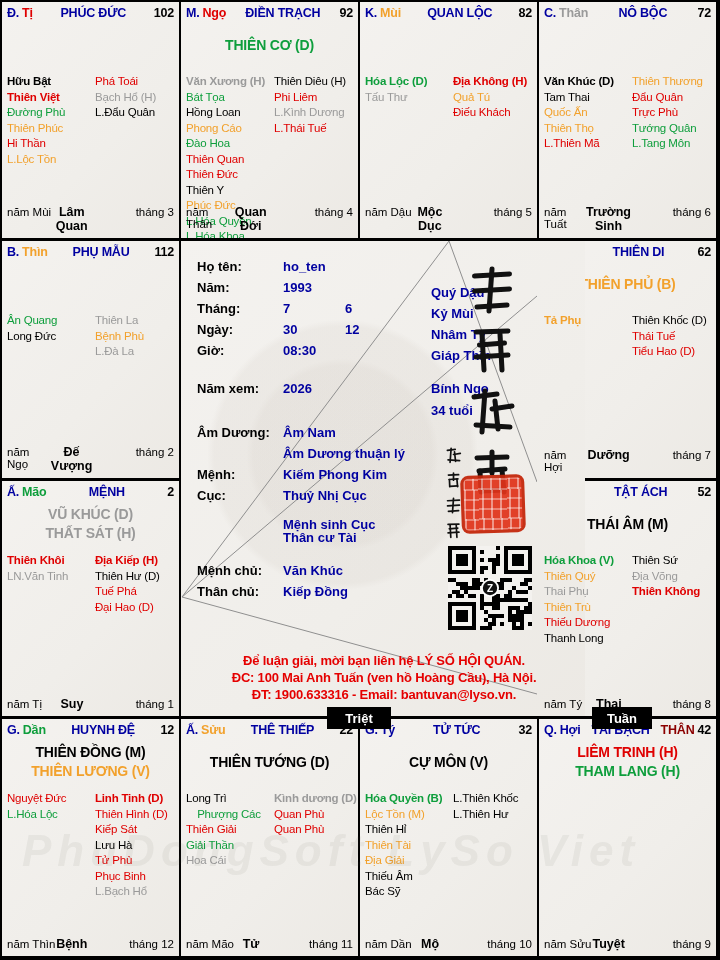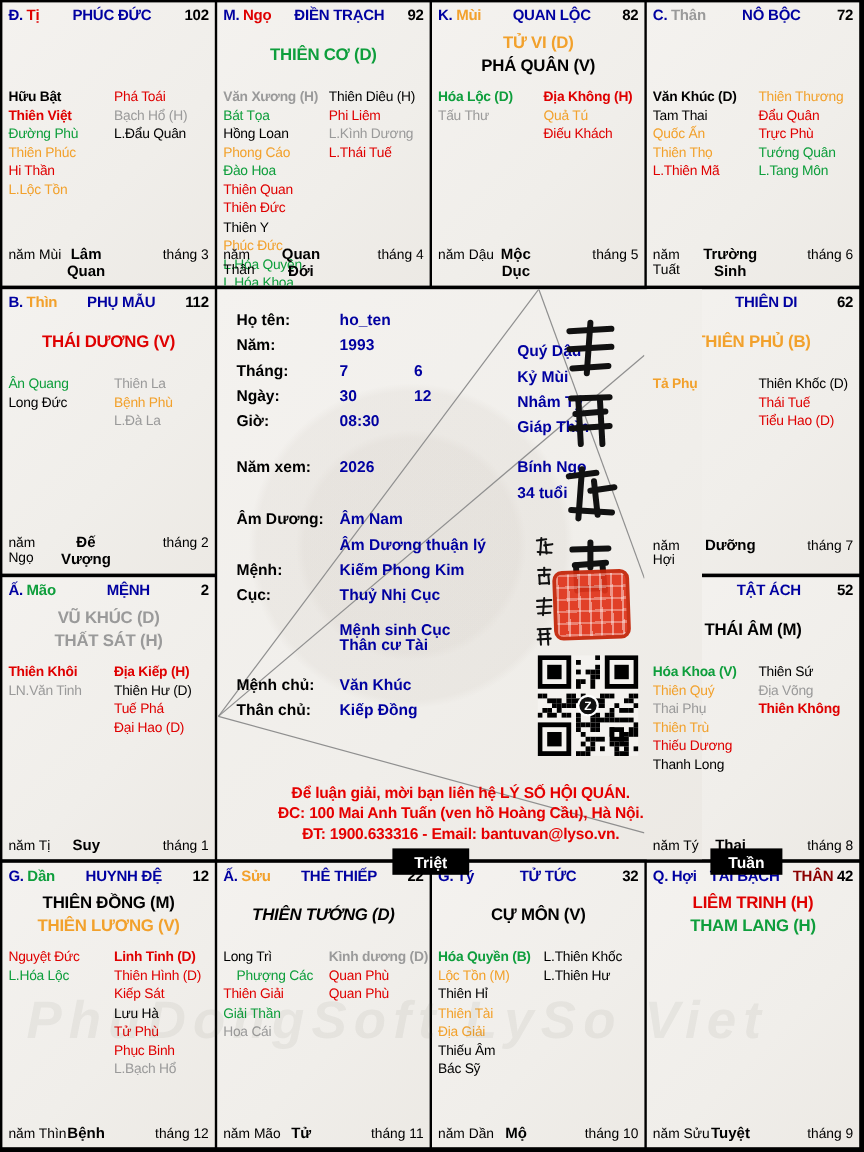--- a/index.html
+++ b/index.html
@@ -114,24 +114,20 @@
         <span class="thang">tháng 4</span>
       </div>
     </div>
   <div class="cell palace" style="left:360px;top:2px;width:177px;height:236px">
       <div class="p-head">
         <span class="stem">K.</span>
         <span class="branch" style="color: rgb(242, 161, 44);">Mùi</span>
         <span class="pname">QUAN LỘC</span>
         <span class="pnum">82</span>
       </div>
-      <div class="p-main">
-        <div style="color: rgb(242, 161, 44); font-weight: bold;">TỬ VI (D)</div>
-        <div style="color: rgb(0, 0, 0); font-weight: bold;">PHÁ QUÂN (V)</div>
-      </div>
       <div class="p-cols">
         <div class="col-l">
           <div class="star" style="color: rgb(14, 158, 60); font-weight: bold;">Hóa Lộc (D)</div>
           <div class="star" style="color: rgb(154, 154, 154);">Tấu Thư</div>
         </div>
         <div class="col-r">
           <div class="star" style="color: rgb(223, 0, 0); font-weight: bold;">Địa Không (H)</div>
           <div class="star" style="color: rgb(242, 161, 44);">Quả Tú</div>
           <div class="star" style="color: rgb(223, 0, 0);">Điếu Khách</div>
         </div>
@@ -171,23 +167,20 @@
         <span class="stage">Trường Sinh</span>
         <span class="thang">tháng 6</span>
       </div>
     </div>
   <div class="cell palace" style="left:2px;top:241px;width:177px;height:237px">
       <div class="p-head">
         <span class="stem">B.</span>
         <span class="branch" style="color: rgb(242, 161, 44);">Thìn</span>
         <span class="pname">PHỤ MẪU</span>
         <span class="pnum">112</span>
-      </div>
-      <div class="p-main">
-        <div style="color: rgb(223, 0, 0); font-weight: bold;">THÁI DƯƠNG (V)</div>
       </div>
       <div class="p-cols">
         <div class="col-l">
           <div class="star" style="color: rgb(14, 158, 60);">Ân Quang</div>
           <div class="star" style="color: rgb(0, 0, 0);">Long Đức</div>
         </div>
         <div class="col-r">
           <div class="star" style="color: rgb(154, 154, 154);">Thiên La</div>
           <div class="star" style="color: rgb(242, 161, 44);">Bệnh Phù</div>
           <div class="star" style="color: rgb(154, 154, 154);">L.Đà La</div>
@@ -318,21 +311,21 @@
       </div>
     </div>
   <div class="cell palace" style="left:181px;top:719px;width:177px;height:237px">
       <div class="p-head">
         <span class="stem">Ấ.</span>
         <span class="branch" style="color: rgb(242, 161, 44);">Sửu</span>
         <span class="pname">THÊ THIẾP</span>
         <span class="pnum">22</span>
       </div>
       <div class="p-main">
-        <div style="color: rgb(0, 0, 0); font-weight: bold; font-style: italic;">THIÊN TƯỚNG (D)</div>
+        <div style="color: rgb(0, 0, 0); font-weight: bold;">THIÊN TƯỚNG (D)</div>
       </div>
       <div class="p-cols">
         <div class="col-l">
           <div class="star" style="color: rgb(0, 0, 0);">Long Trì</div>
           <div class="star" style="color: rgb(14, 158, 60); text-align: center;">Phượng Các</div>
           <div class="star" style="color: rgb(223, 0, 0);">Thiên Giải</div>
           <div class="star" style="color: rgb(14, 158, 60);">Giải Thần</div>
           <div class="star" style="color: rgb(154, 154, 154);">Hoa Cái</div>
         </div>
         <div class="col-r">

